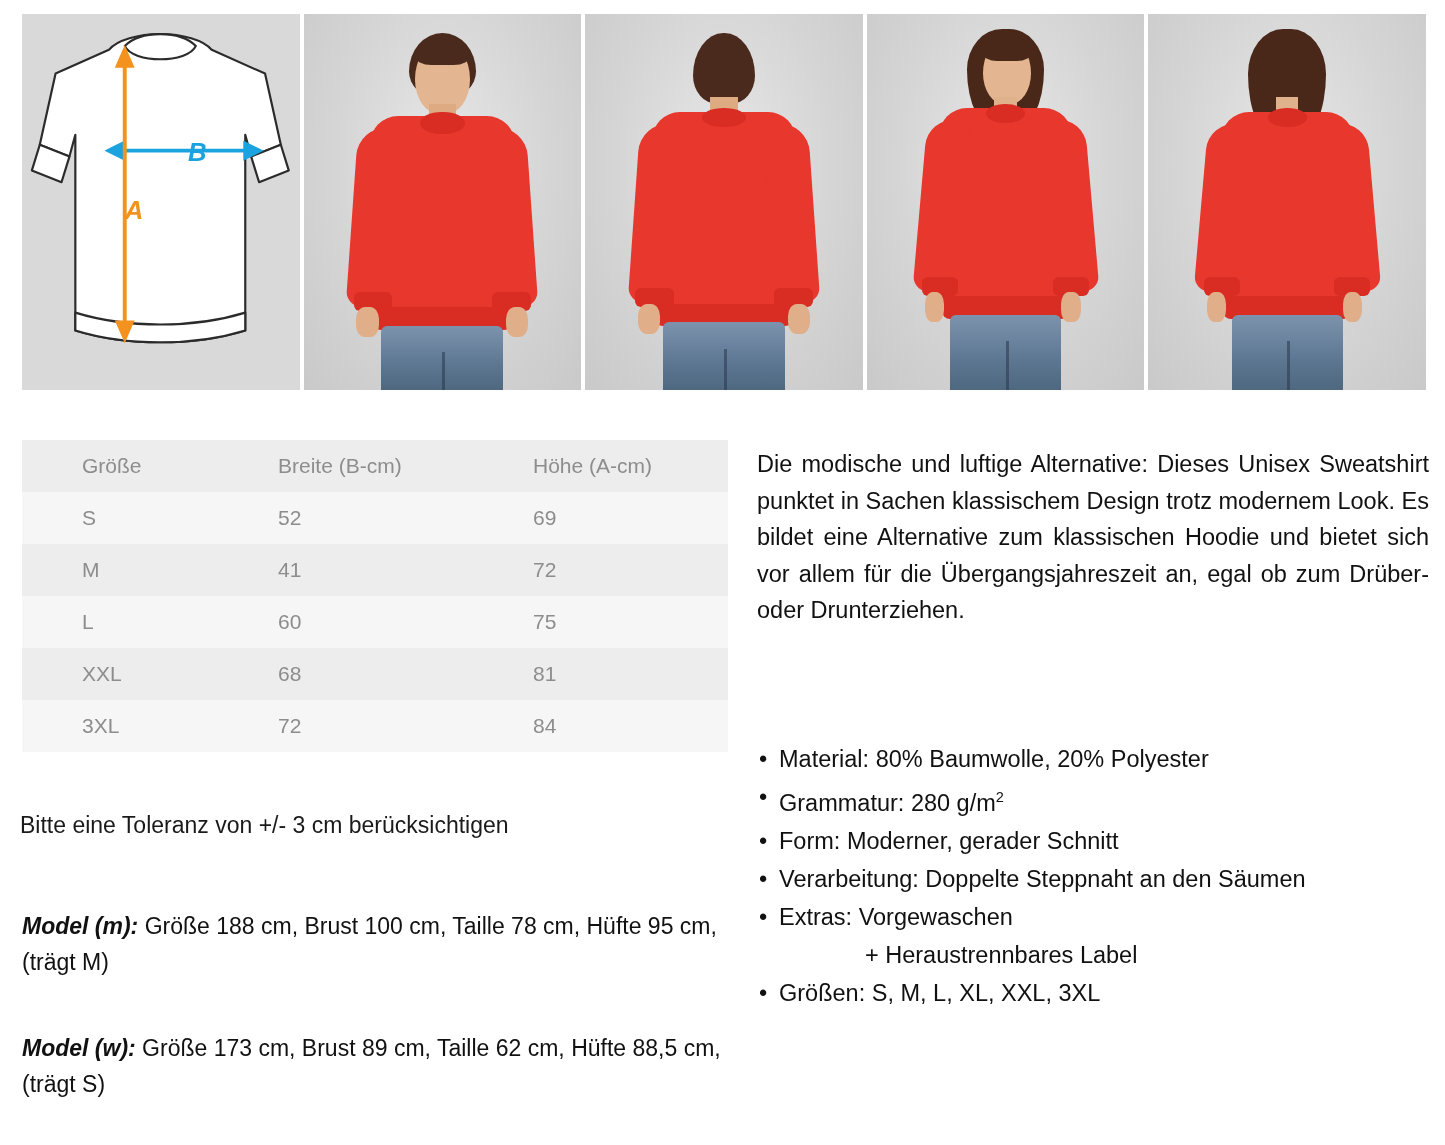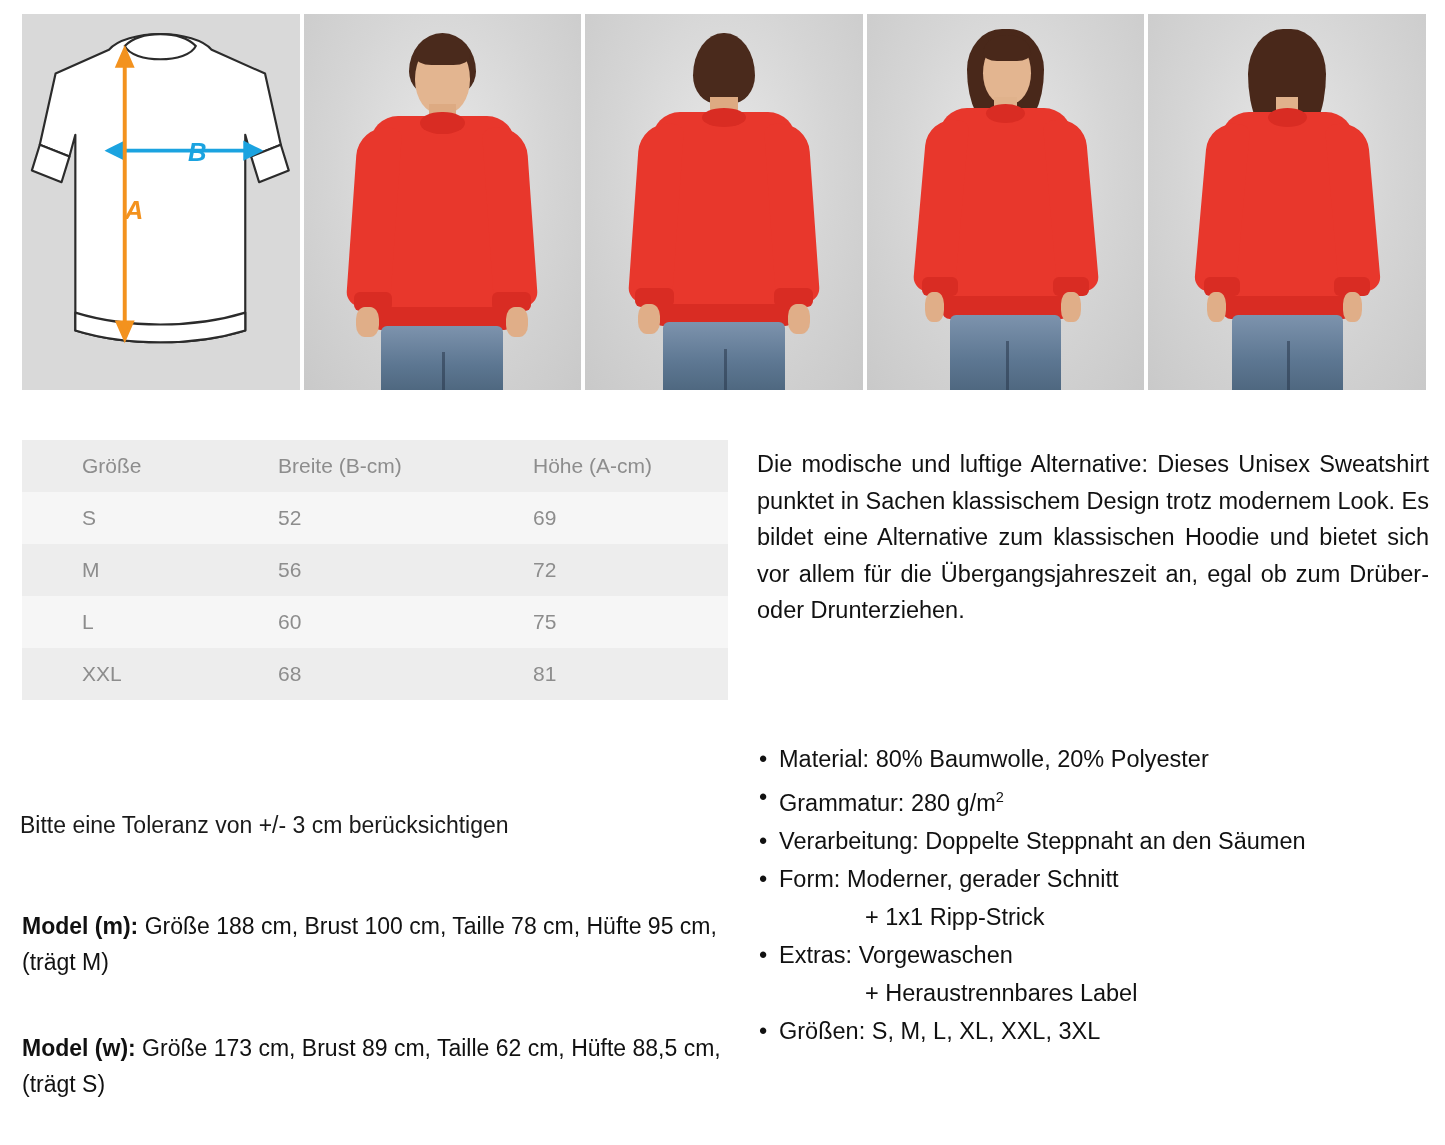--- a/index.html
+++ b/index.html
@@ -136,21 +136,21 @@
   }
 
   .model-line {
     position: absolute;
     left: 22px;
     font-size: 23px;
     line-height: 36px;
     color: #111;
     width: 700px;
   }
-  .model-line b { font-weight: bold; }
+  .model-line b { font-weight: bold; font-style: italic; }
   #model-m { top: 908px; }
   #model-w { top: 1030px; }
 
   
   .description {
     position: absolute;
     left: 757px;
     top: 446px;
     width: 672px;
     font-size: 23.5px;
@@ -315,50 +315,54 @@
     </tr>
   </thead>
   <tbody>
     <tr>
       <td>S</td>
       <td>52</td>
       <td>69</td>
     </tr>
     <tr>
       <td>M</td>
-      <td>56</td>
+      <td>41</td>
       <td>72</td>
     </tr>
     <tr>
       <td>L</td>
       <td>60</td>
       <td>75</td>
     </tr>
     <tr>
       <td>XXL</td>
       <td>68</td>
       <td>81</td>
     </tr>
+    <tr>
+      <td>3XL</td>
+      <td>72</td>
+      <td>84</td>
+    </tr>
   </tbody>
 </table>
 
 <div class="tolerance">Bitte eine Toleranz von +/- 3 cm berücksichtigen</div>
 
 <div class="model-line" id="model-m">
   <b>Model (m):</b><span> Größe 188 cm, Brust 100 cm, Taille 78 cm, Hüfte 95 cm, (trägt M)</span>
 </div>
 
 <div class="model-line" id="model-w">
   <b>Model (w):</b><span> Größe 173 cm, Brust 89 cm, Taille 62 cm, Hüfte 88,5 cm, (trägt S)</span>
 </div>
 
 <div class="description">Die modische und luftige Alternative: Dieses Unisex Sweatshirt punktet in Sachen klassischem Design trotz modernem Look. Es bildet eine Alternative zum klassischen Hoodie und bietet sich vor allem für die Übergangsjahreszeit an, egal ob zum Drüber- oder Drunterziehen.</div>
 
 <ul class="features">
   <li>Material: 80% Baumwolle, 20% Polyester</li>
   <li><span>Grammatur: 280 g/m<sup>2</sup></span></li>
+  <li>Form: Moderner, gerader Schnitt</li>
   <li>Verarbeitung: Doppelte Steppnaht an den Säumen</li>
-  <li>Form: Moderner, gerader Schnitt</li>
-  <li class="sub">+ 1x1 Ripp-Strick</li>
   <li>Extras: Vorgewaschen</li>
   <li class="sub">+ Heraustrennbares Label</li>
   <li>Größen:  S, M, L, XL, XXL, 3XL</li>
 </ul>
 
 </body></html>

